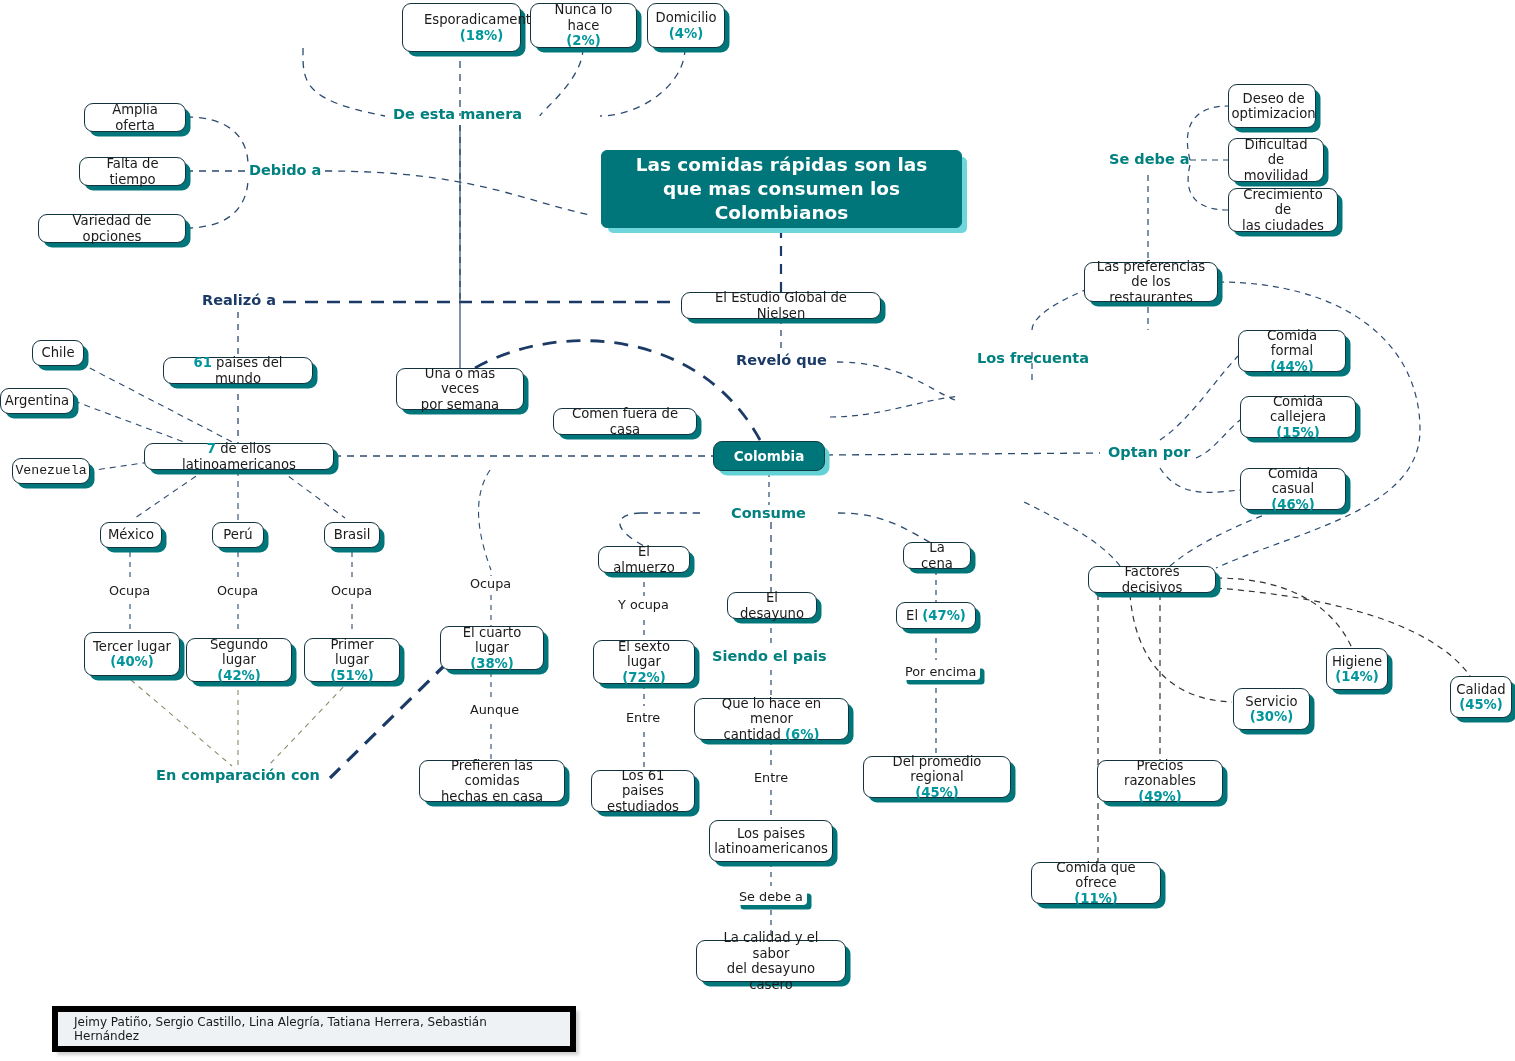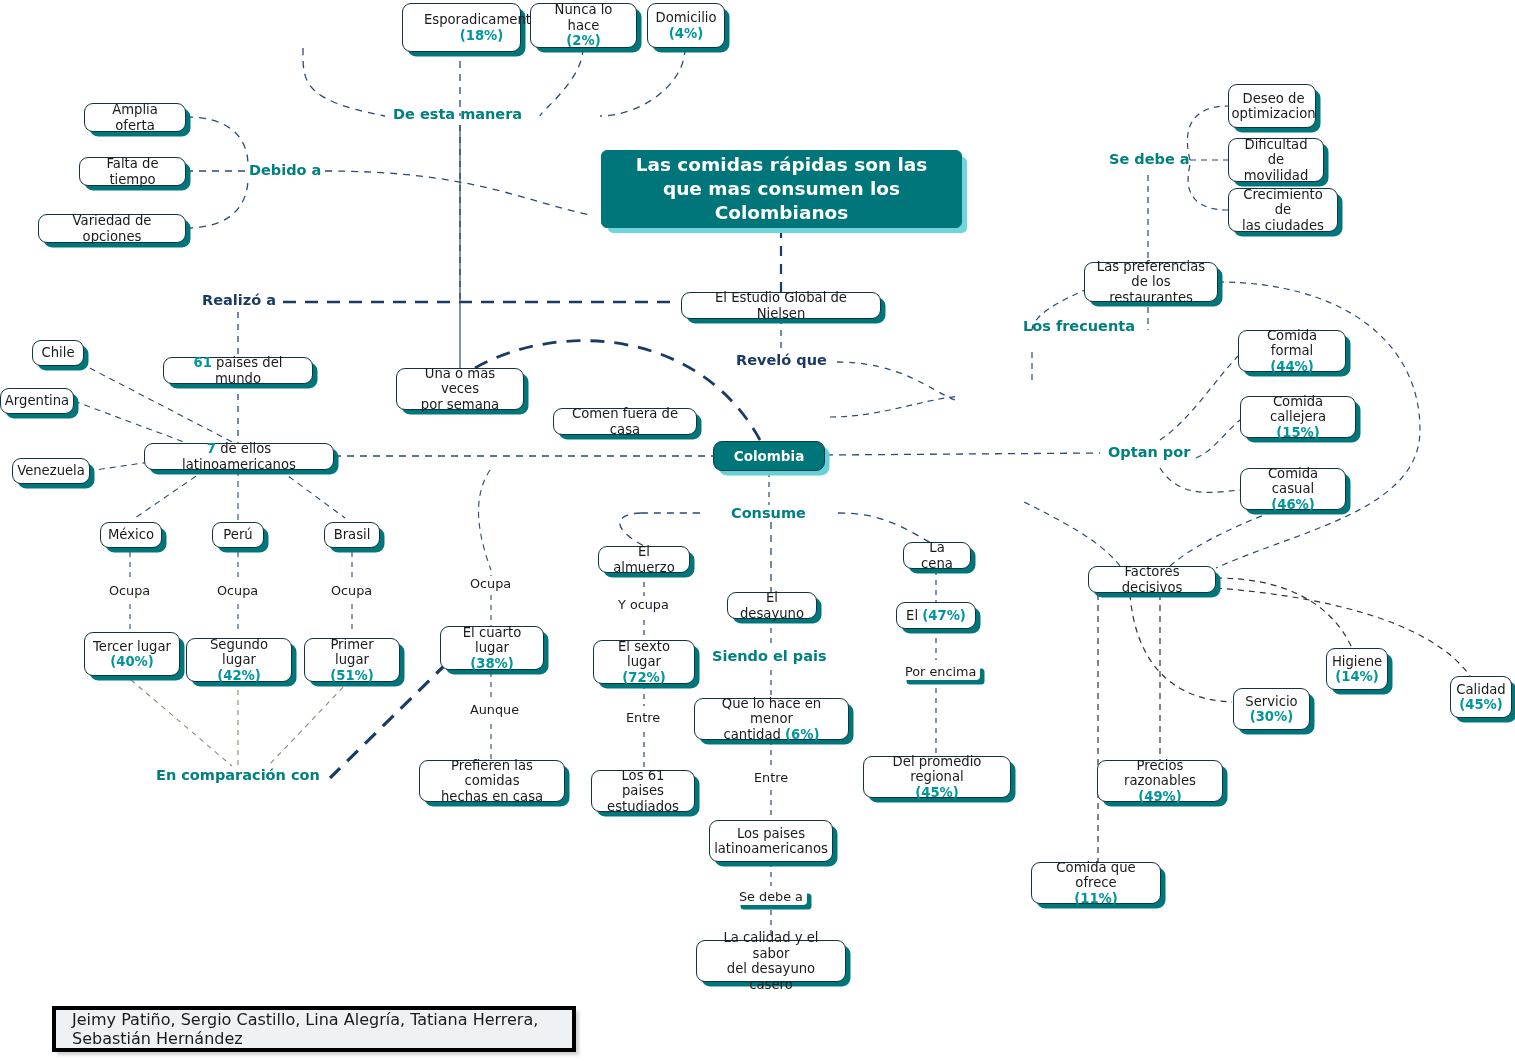--- a/index.html
+++ b/index.html
@@ -82,23 +82,23 @@
     background:#fff;
     padding:0 2px;
   }
   .plain.sh{box-shadow:5px 5px 0 -0.5px #00767a;border-radius:4px;padding:1px 4px;}
 
   
   .credit{
     position:absolute;
     box-sizing:border-box;
     background:#eef2f5;
-    border:4px solid #000000;
+    border:6px solid #000000;
     color:#1a1a1a;
-    font-size:16px;
+    font-size:12px;
     display:flex;align-items:center;
     padding:4px 16px;
     box-shadow:4px 4px 3px -1px rgba(0,0,0,0.18);
     z-index:4;
   }
 </style>
 </head>
 <body>
 
 <div id="canvas">
@@ -290,21 +290,21 @@
 
   <div class="node" style="left:163px;top:357px;width:150px;height:27px;">
     <span><span class="num">61</span><span> paises del mundo</span></span>
   </div>
   <div class="node" style="left:32px;top:340px;width:52px;height:26px;">
     <span>Chile</span>
   </div>
   <div class="node" style="left:0px;top:388px;width:74px;height:26px;">
     <span>Argentina</span>
   </div>
-  <div class="node" style="left:12px;top:458px;width:78px;height:26px;">
+  <div class="node" style="left:12px;top:458px;width:78px;height:26px;font-family:Liberation Mono, monospace;">
     <span>Venezuela</span>
   </div>
   <div class="node" style="left:144px;top:443px;width:190px;height:27px;">
     <span><span class="num">7</span><span> de ellos latinoamericanos</span></span>
   </div>
   <div class="node" style="left:100px;top:522px;width:62px;height:26px;">
     <span>México</span>
   </div>
   <div class="node" style="left:212px;top:522px;width:52px;height:26px;">
     <span>Perú</span>
@@ -400,21 +400,21 @@
   </div>
   <div class="node" style="left:1031px;top:862px;width:130px;height:42px;">
     <span><span>Comida que ofrece</span><br><span class="pct">(11%)</span></span>
   </div>
 
   <div class="rel" style="left:393px;top:106px;">De esta manera</div>
   <div class="rel" style="left:249px;top:162px;">Debido a</div>
   <div class="rel navy" style="left:202px;top:292px;">Realizó a</div>
   <div class="rel navy" style="left:736px;top:352px;">Reveló que</div>
   <div class="rel" style="left:1109px;top:151px;">Se debe a</div>
-  <div class="rel" style="left:977px;top:318px;margin-left:46px;">Los frecuenta</div>
+  <div class="rel" style="left:977px;top:350px;">Los frecuenta</div>
   <div class="rel" style="left:1108px;top:444px;">Optan por</div>
   <div class="rel" style="left:731px;top:505px;">Consume</div>
   <div class="rel" style="left:712px;top:648px;">Siendo el pais</div>
   <div class="rel" style="left:156px;top:767px;">En comparación con</div>
 
   <div class="plain" style="left:107px;top:583px;">Ocupa</div>
   <div class="plain" style="left:215px;top:583px;">Ocupa</div>
   <div class="plain" style="left:329px;top:583px;">Ocupa</div>
   <div class="plain" style="left:468px;top:576px;">Ocupa</div>
   <div class="plain" style="left:468px;top:702px;">Aunque</div>

